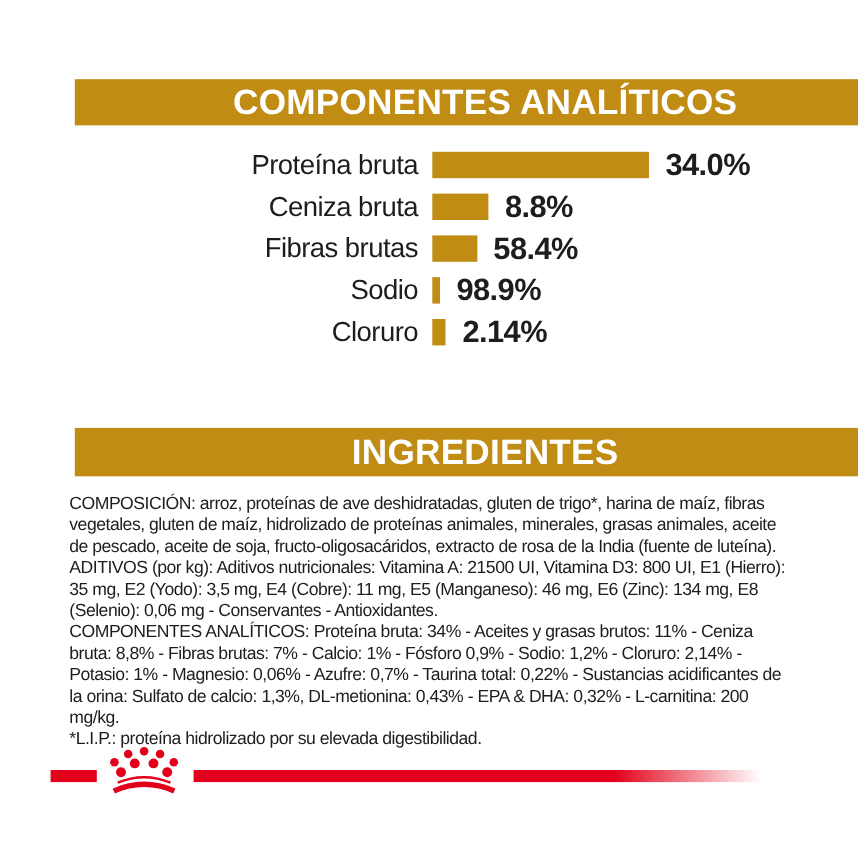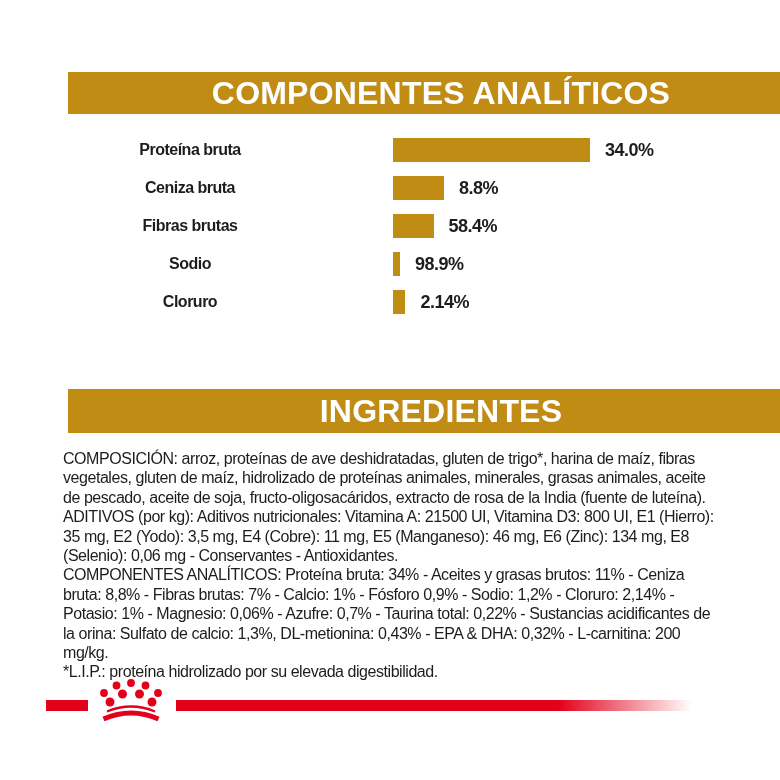--- a/index.html
+++ b/index.html
@@ -15,27 +15,27 @@
     background:var(--gold);color:#fff;
     font-weight:700;font-size:32px;letter-spacing:0.2px;
     white-space:nowrap;
   }
   #banner-analytical{top:72px;height:42px;}
   #banner-ingredients{top:389px;height:44px;}
 
   .chart{position:absolute;top:138px;left:0;width:780px;}
   .chart-row{display:flex;align-items:center;height:24px;margin-bottom:14px;}
   .chart-label{
-    width:380px;text-align:center;
-    font-weight:700;font-size:16px;letter-spacing:-0.5px;
+    width:380px;text-align:right;
+    font-weight:400;font-size:25px;letter-spacing:-0.5px;
     line-height:24px;white-space:nowrap;
   }
   .chart-bar{height:24px;margin-left:13px;background:var(--gold);}
   .chart-value{
-    margin-left:15px;font-weight:700;font-size:18px;
+    margin-left:15px;font-weight:700;font-size:28px;
     letter-spacing:-0.5px;line-height:24px;white-space:nowrap;
   }
 
   .ingredients-text{
     position:absolute;left:63px;top:449px;width:657px;
     font-size:16px;line-height:19.4px;letter-spacing:-0.45px;
   }
   .ingredients-text p{margin:0;padding:0;}
 
   .stripe{position:absolute;top:700px;height:11px;background:var(--red);}

